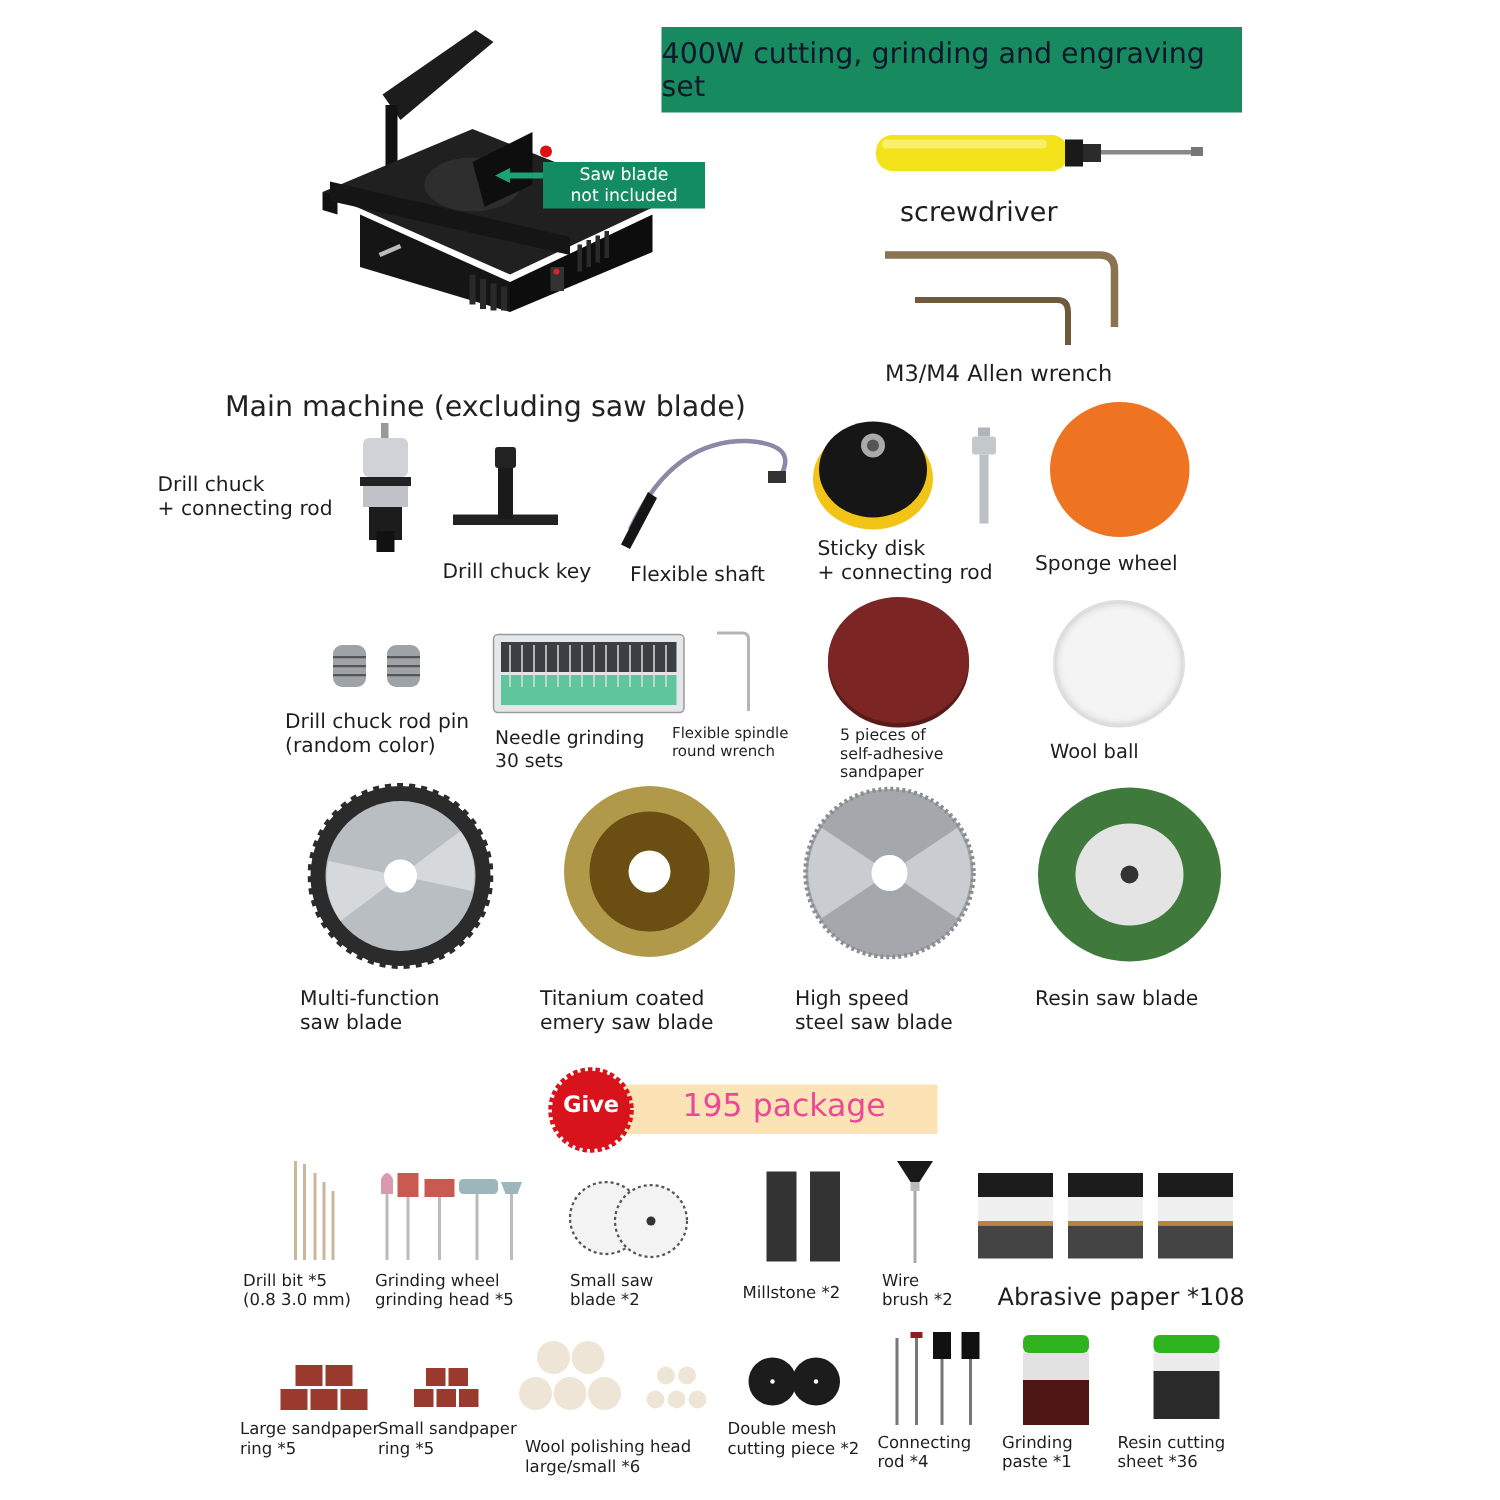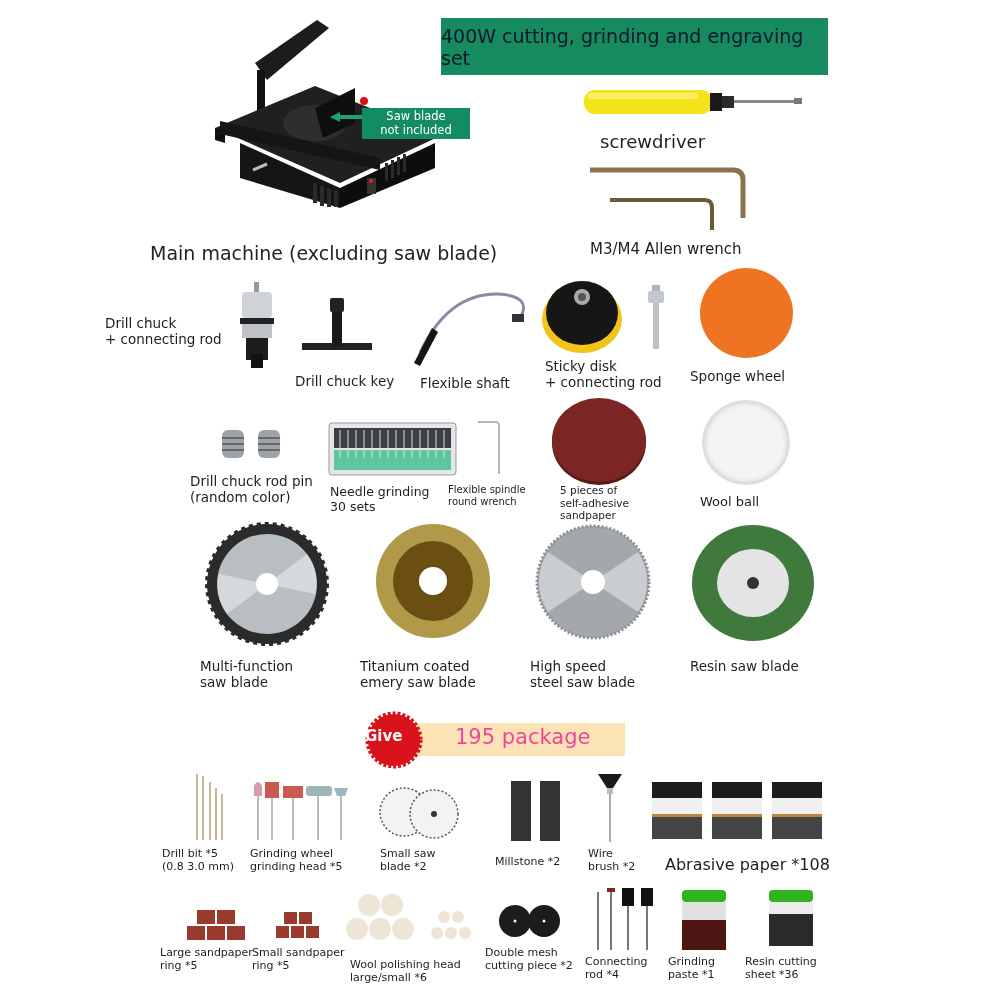--- a/index.html
+++ b/index.html
@@ -5,21 +5,21 @@
   * { box-sizing: border-box; margin: 0; padding: 0; }
   html, body { width: 1000px; height: 1000px; background: #ffffff; overflow: hidden; }
   body { position: relative; font-family: "DejaVu Sans", "Liberation Sans", sans-serif; color: #1a1a1a; }
   .abs { position: absolute; }
   .lbl { position: absolute; text-align: left; line-height: 1.2; color: #1e1e1e; white-space: nowrap; }
   .title-banner { position: absolute; left: 441px; top: 18px; width: 387px; height: 57px; background: #178a5f; color: #0f172a; font-size: 19px; display: flex; align-items: center; justify-content: center; font-weight: 500; }
   .callout { position: absolute; left: 362px; top: 108px; width: 108px; height: 31px; background: #138c63; color: #fff; font-size: 11.5px; line-height: 14px; text-align: center; padding-top: 1px; }
   .give-strip { position: absolute; left: 395px; top: 723px; width: 230px; height: 33px; background: #fbe3b6; }
   .give-text { position: absolute; left: 455px; top: 725px; font-size: 21px; color: #ec4899; }
   .give-badge { position: absolute; left: 365px; top: 711px; width: 58px; height: 58px; }
-  .give-badge-label { position: absolute; left: 365px; top: 727px; width: 58px; text-align: left; color: #fff; font-size: 15px; font-weight: bold; }
+  .give-badge-label { position: absolute; left: 365px; top: 727px; width: 58px; text-align: center; color: #fff; font-size: 15px; font-weight: bold; }
 </style>
 </head>
 <body>
 
 <div class="title-banner">
   <span>400W cutting, grinding and engraving set</span>
 </div>
 
 <svg class="abs" style="left:205px;top:18px" width="240" height="190" viewBox="0 0 240 190">
 
@@ -51,21 +51,21 @@
   <circle cx="166" cy="163" r="2" fill="#d22"></circle>
   <line x1="48" y1="152" x2="62" y2="146" stroke="#bbb" stroke-width="3"></line>
 </svg>
 <svg class="abs" style="left:330px;top:110px" width="36" height="14">
   <polygon points="0,7 10,2 10,5 36,5 36,9 10,9 10,12" fill="#1da273"></polygon>
 </svg>
 <div class="callout">
   <div>Saw blade</div>
   <div>not included</div>
 </div>
-<div class="lbl" style="left:150px;top:242px;width:370px;font-size:19px;color:#222">Main machine (excluding saw blade)</div>
+<div class="lbl" style="left:150px;top:260px;width:370px;font-size:19px;color:#222">Main machine (excluding saw blade)</div>
 
 <svg class="abs" style="left:580px;top:85px" width="225" height="35">
   <rect x="4" y="5" width="128" height="24" rx="11" fill="#f4e21a"></rect>
   <rect x="8" y="8" width="110" height="6" rx="3" fill="#fbee6a"></rect>
   <rect x="130" y="8" width="12" height="18" fill="#1a1a1a"></rect>
   <rect x="142" y="11" width="12" height="12" fill="#2b2b2b"></rect>
   <rect x="154" y="15" width="66" height="3" fill="#888"></rect>
   <rect x="214" y="13" width="8" height="6" fill="#777"></rect>
 </svg>
 <div class="lbl" style="left:600px;top:131px;width:200px;font-size:18px">screwdriver</div>

